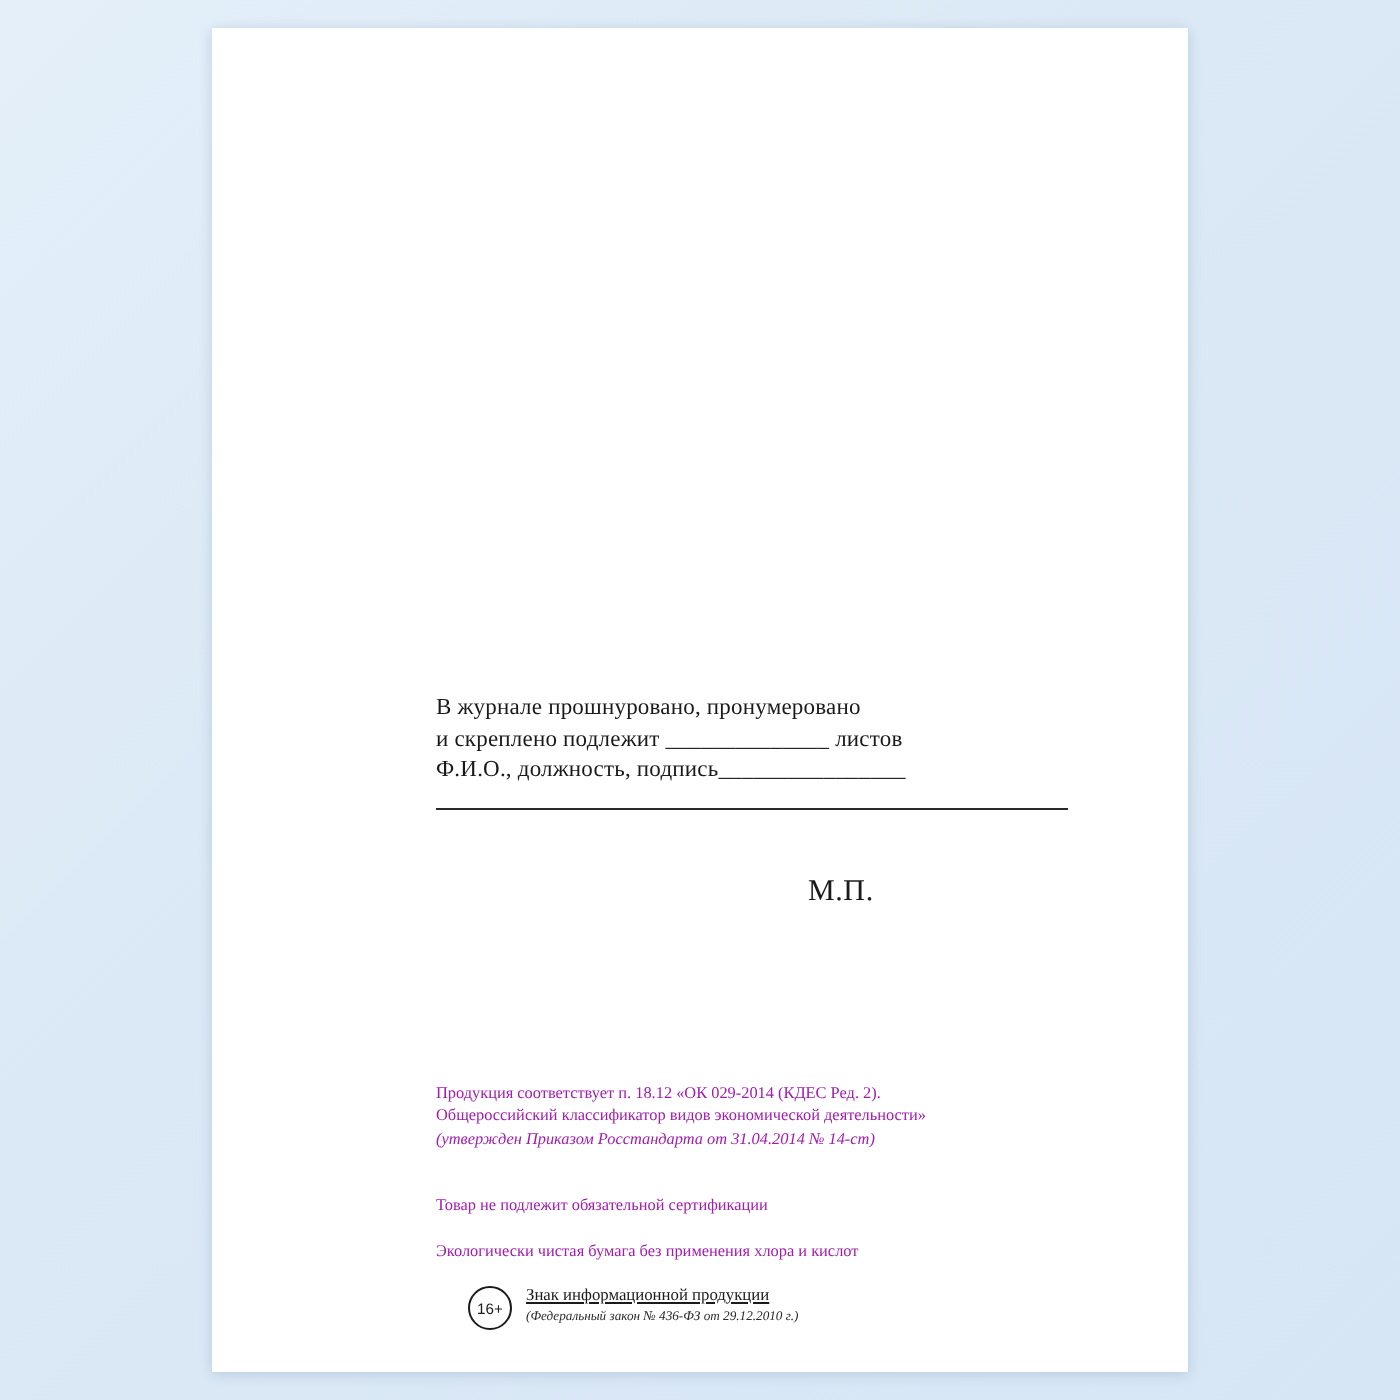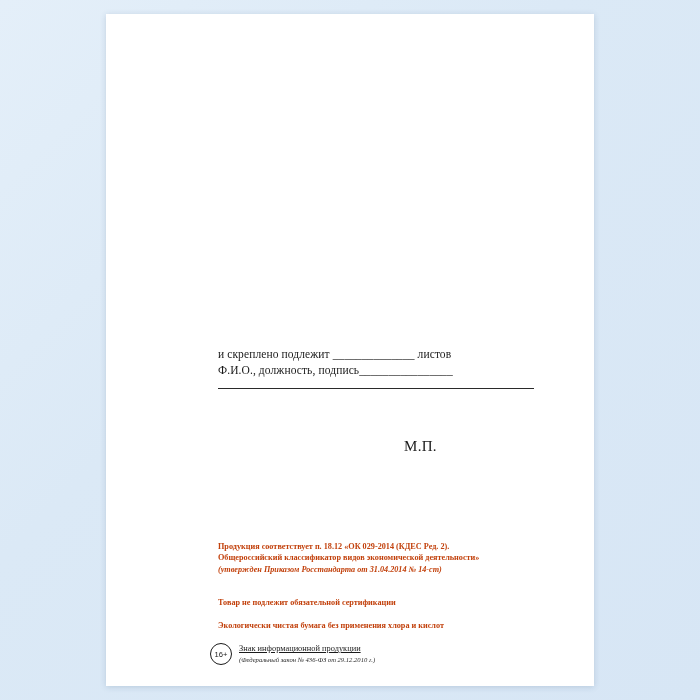--- a/index.html
+++ b/index.html
@@ -59,40 +59,38 @@
     top: 424px;
     font-size: 15px;
     color: #1a1a1a;
     letter-spacing: 0.3px;
   }
   .legal-block {
     position: absolute;
     left: 112px;
     top: 527px;
     width: 340px;
-    color: #c2410c;
-    font-weight: bold;
+    color: #a21caf;
   }
   .legal-line {
     font-size: 8.2px;
     line-height: 11.4px;
     white-space: nowrap;
   }
   .legal-line.italic {
     font-style: italic;
   }
   .legal-gap {
     height: 11px;
   }
   .info-row {
     position: absolute;
-    left: 104px;
+    left: 128px;
     top: 629px;
     display: flex;
-    align-items: center;
   }
   .age-badge {
     width: 20px;
     height: 20px;
     border: 1.1px solid #1b1b1b;
     border-radius: 50%;
     display: flex;
     align-items: center;
     justify-content: center;
     font-size: 7.6px;
@@ -120,20 +118,21 @@
 </style>
 </head>
 <body>
 
 <div class="backdrop"></div>
 
 <div class="page">
   <div class="doc-body">
 
     <div class="attest-block">
+      <div class="attest-line">В журнале прошнуровано, пронумеровано</div>
       <div class="attest-line">и скреплено подлежит ______________ листов</div>
       <div class="attest-line">Ф.И.О., должность, подпись________________</div>
       <div class="attest-line rule"></div>
     </div>
 
     <div class="stamp">М.П.</div>
 
     <div class="legal-block">
       <div class="legal-line">Продукция соответствует п. 18.12 «ОК 029-2014 (КДЕС Ред. 2).</div>
       <div class="legal-line">Общероссийский классификатор видов экономической деятельности»</div>

